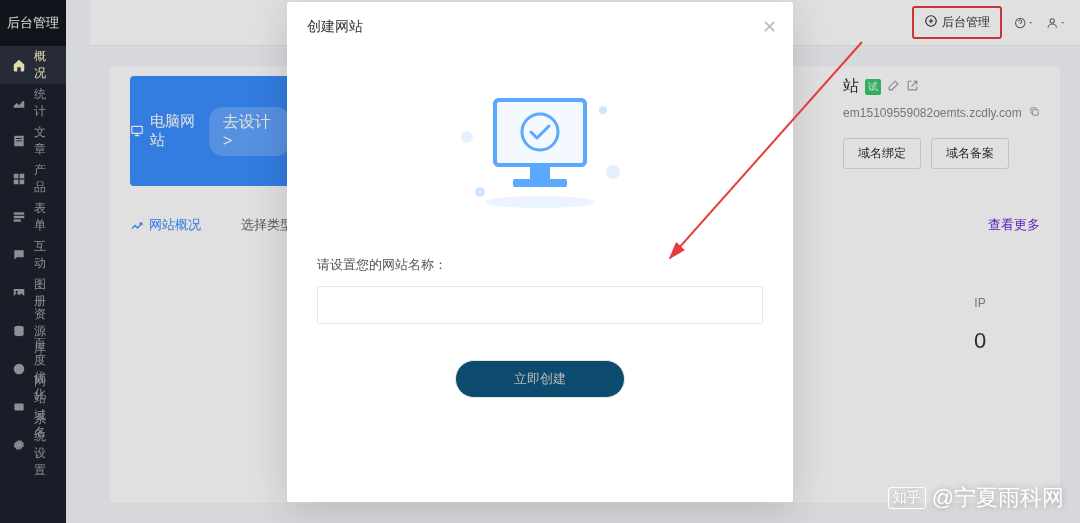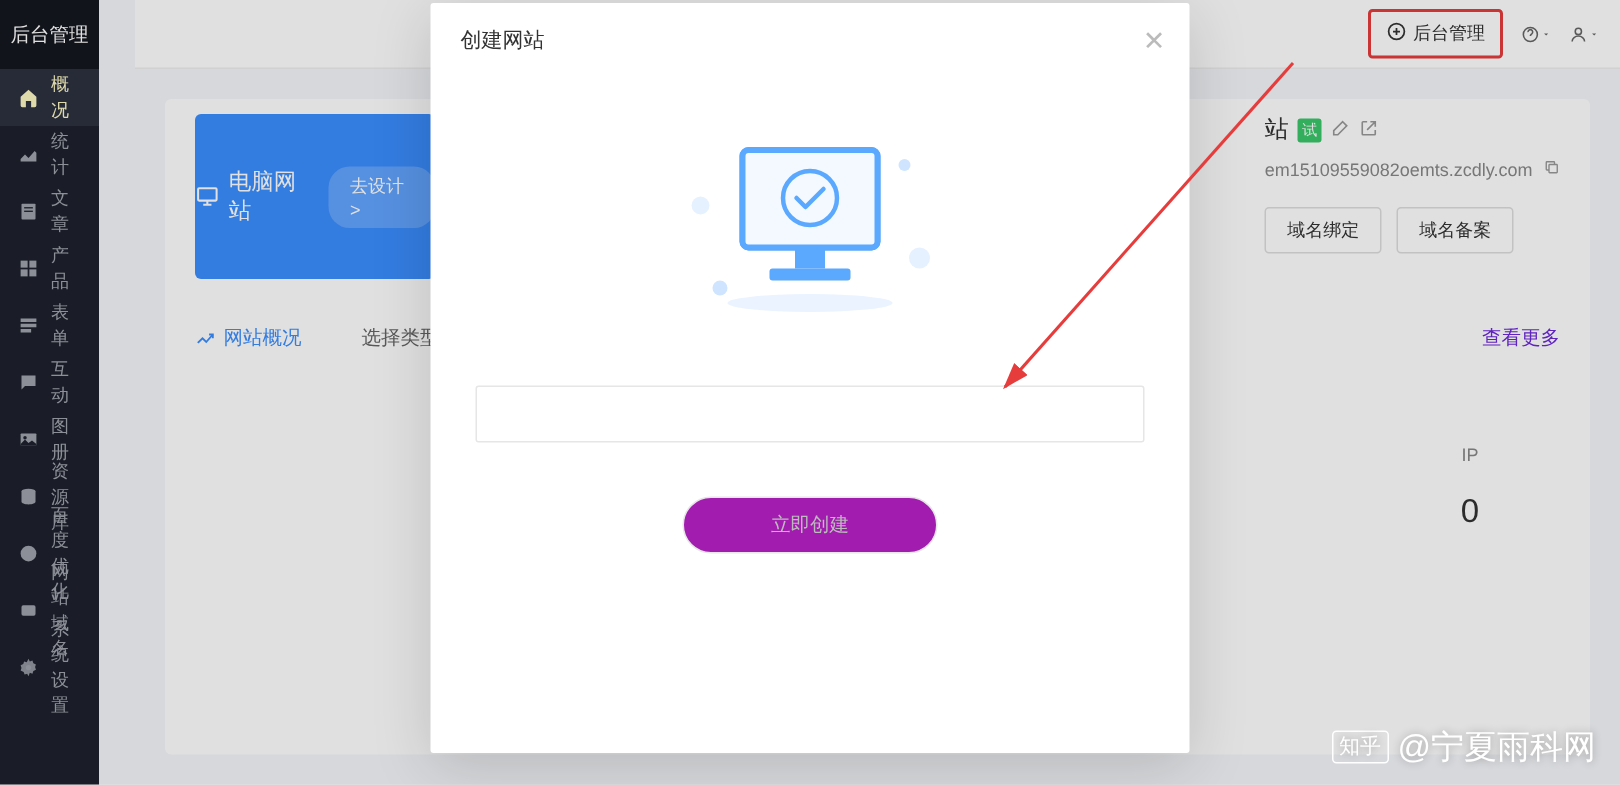--- a/index.html
+++ b/index.html
@@ -14,21 +14,21 @@
     .topbar { position: absolute; left: 90px; top: 0; right: 0; height: 46px; background: #fff; border-bottom: 1px solid #eee; display: flex; align-items: center; justify-content: flex-end; padding: 0 14px; gap: 12px; }
     .topbar-btn { display: flex; align-items: center; gap: 4px; font-size: 12px; color: #333; padding: 6px 10px; border: 1px solid #ddd; border-radius: 3px; cursor: pointer; }
     .topbar-btn.highlight { border: 2px solid #e63c3c; }
     .topbar-icon-a { width: 20px; height: 20px; display:flex; align-items:center; justify-content:center; color:#666; cursor:pointer; }
 
     .main { position: absolute; left: 90px; top: 46px; right: 0; bottom: 0; padding: 20px; overflow: hidden; }
     .main-card { background: #fff; border-radius: 4px; padding: 20px; height: 100%; position: relative; }
     
     .pc-site-block { position: absolute; left: 20px; top: 10px; width: 160px; height: 110px; background: #3b8eff; border-radius: 4px; color: #fff; display: flex; align-items: center; justify-content: center; gap: 12px; }
     .pc-site-title { font-size: 15px; display:flex; align-items:center; gap:6px;}
-    .pc-site-btn { background: rgba(255,255,255,0.2); border-radius: 14px; padding: 5px 14px; font-size: 12px; cursor: pointer; }
+    .pc-site-btn { background: rgba(255,255,255,0.2); border-radius: 14px; padding: 5px 14px; font-size: 16px; cursor: pointer; font-family: Liberation Mono, monospace; }
     
     .site-info { position: absolute; right: 20px; top: 10px; color: #333; }
     .site-info-title { display:flex; align-items:center; gap:6px; font-size:16px; margin-bottom:8px;}
     .site-info-badge { background:#3bc76a; color:#fff; font-size:10px; padding:1px 3px; border-radius:2px;}
     .site-info-icon { color:#999; font-size:13px; cursor:pointer;}
     .site-info-domain { font-size:12px; color:#888; margin-bottom:18px;}
     .site-info-btns { display:flex; gap:10px;}
     .site-info-btns .btn { border:1px solid #ddd; padding:6px 14px; font-size:12px; border-radius:3px; cursor:pointer;}
     
     .overview-bar { position: absolute; left: 20px; right: 20px; top: 150px; display:flex; align-items:center; font-size:13px; color:#333;}
@@ -41,21 +41,21 @@
     .stat-col .stat-val { font-size:22px; color:#333; margin-top:18px;}
 
     .modal-overlay { position: absolute; inset: 0; background: rgba(0,0,0,0.12); display: flex; align-items: flex-start; justify-content: center; padding-top: 0; }
     .modal { width: 506px; background: #fff; border-radius: 2px; box-shadow: 0 8px 40px rgba(0,0,0,0.15); margin-top: 2px; height: 500px; position:relative; }
     .modal-header { padding: 16px 20px; font-size: 14px; color:#333; }
     .modal-close { position:absolute; right:16px; top:14px; color:#bbb; font-size:18px; cursor:pointer;}
     .modal-body { padding: 0 30px; text-align:center;}
     .modal-img { margin: 30px auto 40px; }
     .modal-label { font-size:13px; color:#555; text-align:left; margin-bottom:12px;}
     .modal-input { width:100%; height:38px; border:1px solid #e6e6e6; border-radius:2px; padding:0 10px; font-size:13px;}
-    .modal-submit { margin: 36px auto 0; width: 170px; height: 38px; border:1px solid #e6e6e6; border-radius:19px; background:#a21caf; color:#bbb; font-size:13px; cursor:pointer; display:flex; align-items:center; justify-content:center;}
+    .modal-submit { margin: 36px auto 0; width: 170px; height: 38px; border:1px solid #e6e6e6; border-radius:19px; background:#0c4a6e; color:#bbb; font-size:13px; cursor:pointer; display:flex; align-items:center; justify-content:center;}
     
     .arrow { position:absolute; pointer-events:none; z-index:50; }
     .watermark { position:absolute; right:16px; bottom:10px; color:#fff; font-size:22px; font-weight:300; display:flex; align-items:center; gap:6px; text-shadow:0 0 6px rgba(0,0,0,0.3); z-index:60;}
     .watermark .zhi { border:1px solid #fff; border-radius:3px; padding:1px 4px; font-size:14px; font-weight:500;text-align:center;}
   </style>
 </head>
 <body>
 
 <div class="sidebar">
   <div class="sidebar-logo">后台管理</div>
@@ -263,20 +263,21 @@
           <ellipse cx="85" cy="120" rx="55" ry="6" fill="#eaf3ff"></ellipse>
           <rect x="40" y="18" width="90" height="65" rx="4" fill="#fff" stroke="#5ba8ff" stroke-width="4"></rect>
           <rect x="40" y="18" width="90" height="65" rx="4" fill="#f3f9ff"></rect>
           <rect x="40" y="18" width="90" height="65" rx="4" fill="none" stroke="#5ba8ff" stroke-width="4"></rect>
           <circle cx="85" cy="50" r="18" fill="none" stroke="#5ba8ff" stroke-width="3"></circle>
           <path d="M76 50l6 6 12-12" fill="none" stroke="#5ba8ff" stroke-width="3" stroke-linecap="round" stroke-linejoin="round"></path>
           <rect x="75" y="83" width="20" height="14" fill="#5ba8ff"></rect>
           <rect x="58" y="97" width="54" height="8" rx="2" fill="#5ba8ff"></rect>
         </svg>
       </div>
+      <div class="modal-label">请设置您的网站名称：</div>
       <input class="modal-input" value="" style="">
       <div class="modal-submit">立即创建</div>
     </div>
   </div>
 </div>
 
 <svg class="arrow" width="1080" height="523" style="left:0;top:0;">
   <defs>
       <marker id="ah" markerWidth="10" markerHeight="10" refX="8" refY="3" orient="auto">
         <path d="M0 0l9 3-9 3z" fill="#e63c3c"></path>

